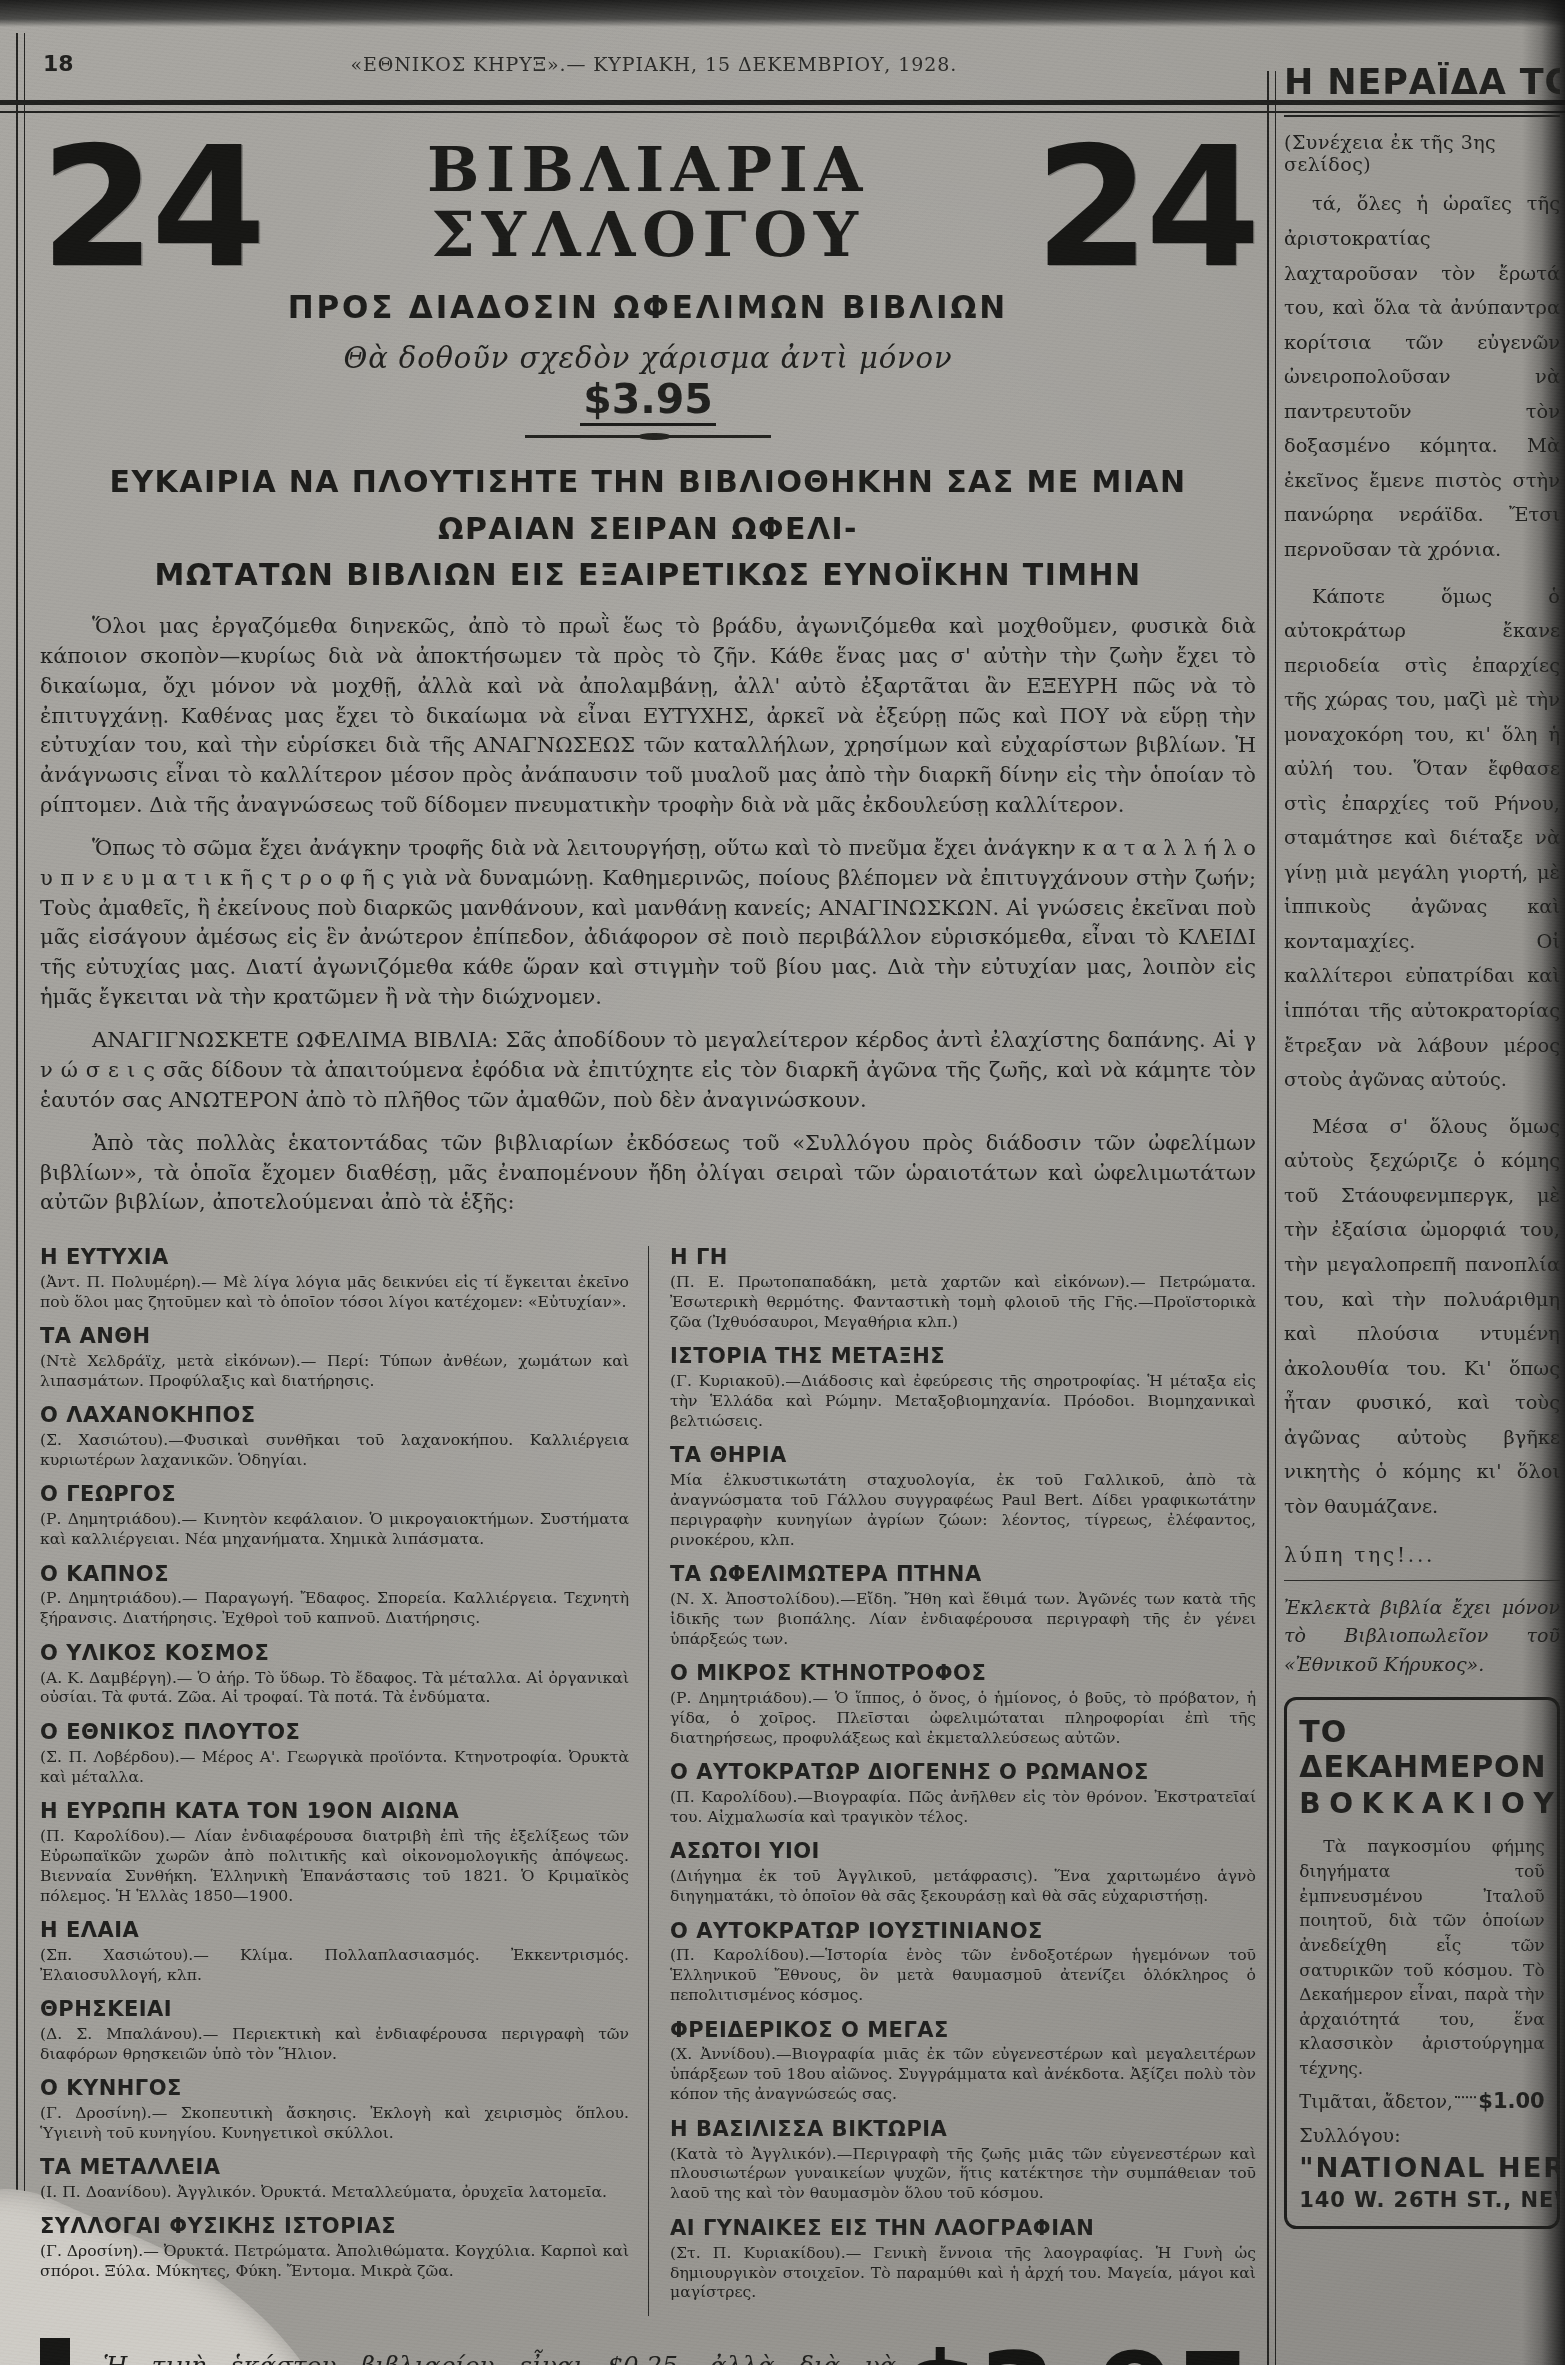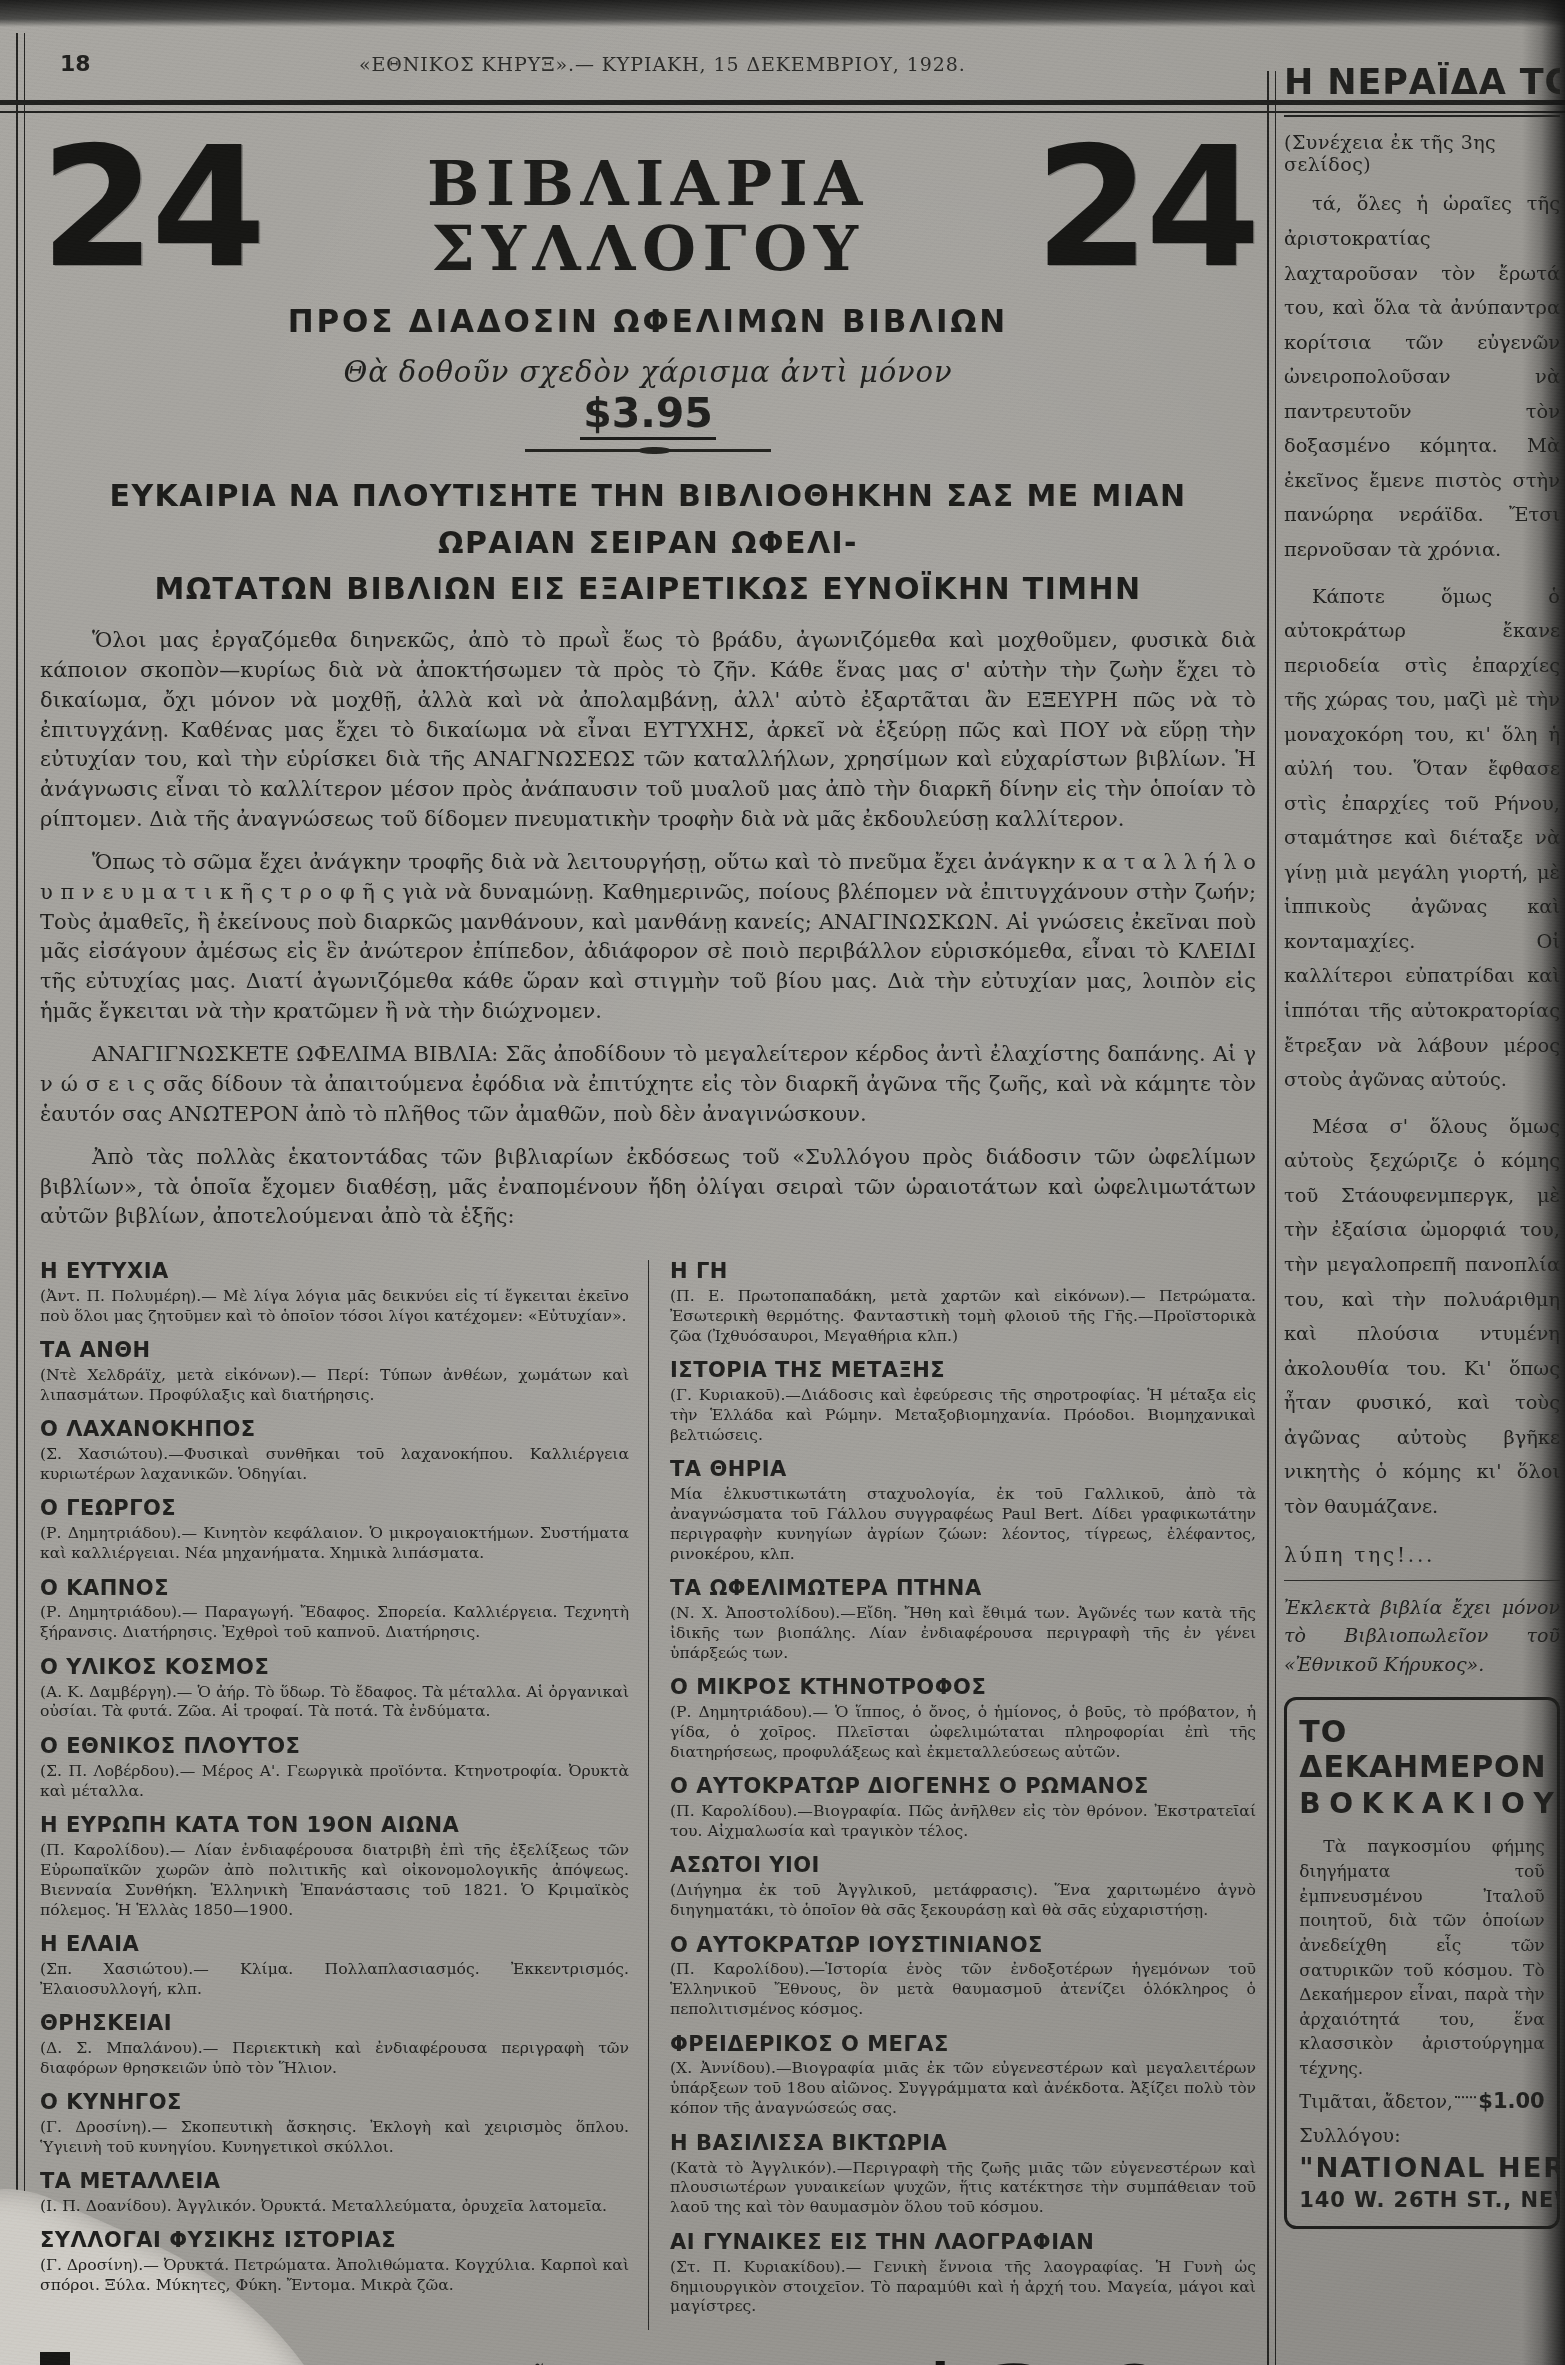--- a/index.html
+++ b/index.html
@@ -15,31 +15,31 @@
     background:linear-gradient(to left,rgba(18,18,18,.9),rgba(18,18,18,.25) 55%,rgba(18,18,18,0));}
   .torn{position:absolute;left:-123px;bottom:-76px;width:497px;height:360px;background:#cfccc6;
     transform:rotate(24deg);border-radius:18% 62% 40% 50%;box-shadow:0 0 28px rgba(0,0,0,.25) inset;z-index:1;}
   
   .vrule{position:absolute;width:5.7px;border-left:2.8px solid #242422;border-right:1.4px solid #242422;}
   .vrule.left{left:16px;top:33px;bottom:9.5px;}
   .vrule.mid{left:1267px;top:71px;bottom:9.5px;}
   .hrule-head{position:absolute;left:0;right:0;top:100px;height:5.7px;
     border-top:5.2px solid #21211f;border-bottom:2.4px solid #21211f;}
   
-  .header{position:absolute;top:51px;left:60px;right:331px;display:flex;align-items:baseline;}
+  .header{position:absolute;top:51px;left:43px;right:331px;display:flex;align-items:baseline;}
   .pageno{font-family:"DejaVu Sans",sans-serif;font-weight:bold;font-size:22px;}
   .masthead{flex:1;text-align:center;font-size:19px;letter-spacing:0.9px;color:#2b2b29;}
   
   .ad{position:absolute;left:40px;top:118px;width:1216px;z-index:2;}
   .headline{display:flex;align-items:flex-start;justify-content:space-between;margin-top:19px;}
   .big24{font-family:"DejaVu Sans",sans-serif;font-weight:bold;font-size:166px;line-height:.85;
     letter-spacing:-4.7px;color:#161614;text-shadow:1.4px 1.4px 0 rgba(0,0,0,.25);}
   .head-center{flex:1;text-align:center;padding:0 9.5px;}
   .ad-title{font-family:"DejaVu Serif",serif;font-weight:bold;font-size:62px;letter-spacing:6.6px;
-    line-height:1.05;color:#1b1b19;margin-top:14px;}
+    line-height:1.05;color:#1b1b19;}
   .ad-subtitle{font-family:"DejaVu Sans",sans-serif;font-weight:bold;font-size:31px;letter-spacing:2.8px;margin-top:22px;color:#1d1d1b;}
   .tagline{margin-top:16px;font-style:italic;font-size:29px;letter-spacing:0.9px;}
   .tagline .price{font-style:normal;font-family:"DejaVu Sans",sans-serif;font-weight:bold;font-size:41px;
     border-bottom:3.8px solid #1b1b19;padding:0 2.8px;letter-spacing:0;}
   .ornament{margin:12.3px auto 4.7px;width:246px;height:0;border-top:3.3px solid #23231f;position:relative;}
   .ornament:before{content:"";position:absolute;left:46%;top:-5.7px;width:33px;height:7.6px;background:#23231f;border-radius:50%;}
   .subhead{margin-top:21px;text-align:center;font-family:"DejaVu Sans",sans-serif;font-weight:bold;
     font-size:30px;letter-spacing:1.4px;line-height:1.55;color:#1c1c1a;}
   .intro p{font-size:21px;line-height:1.42;text-align:justify;margin:13.2px 0 0;text-indent:52px;}
   

